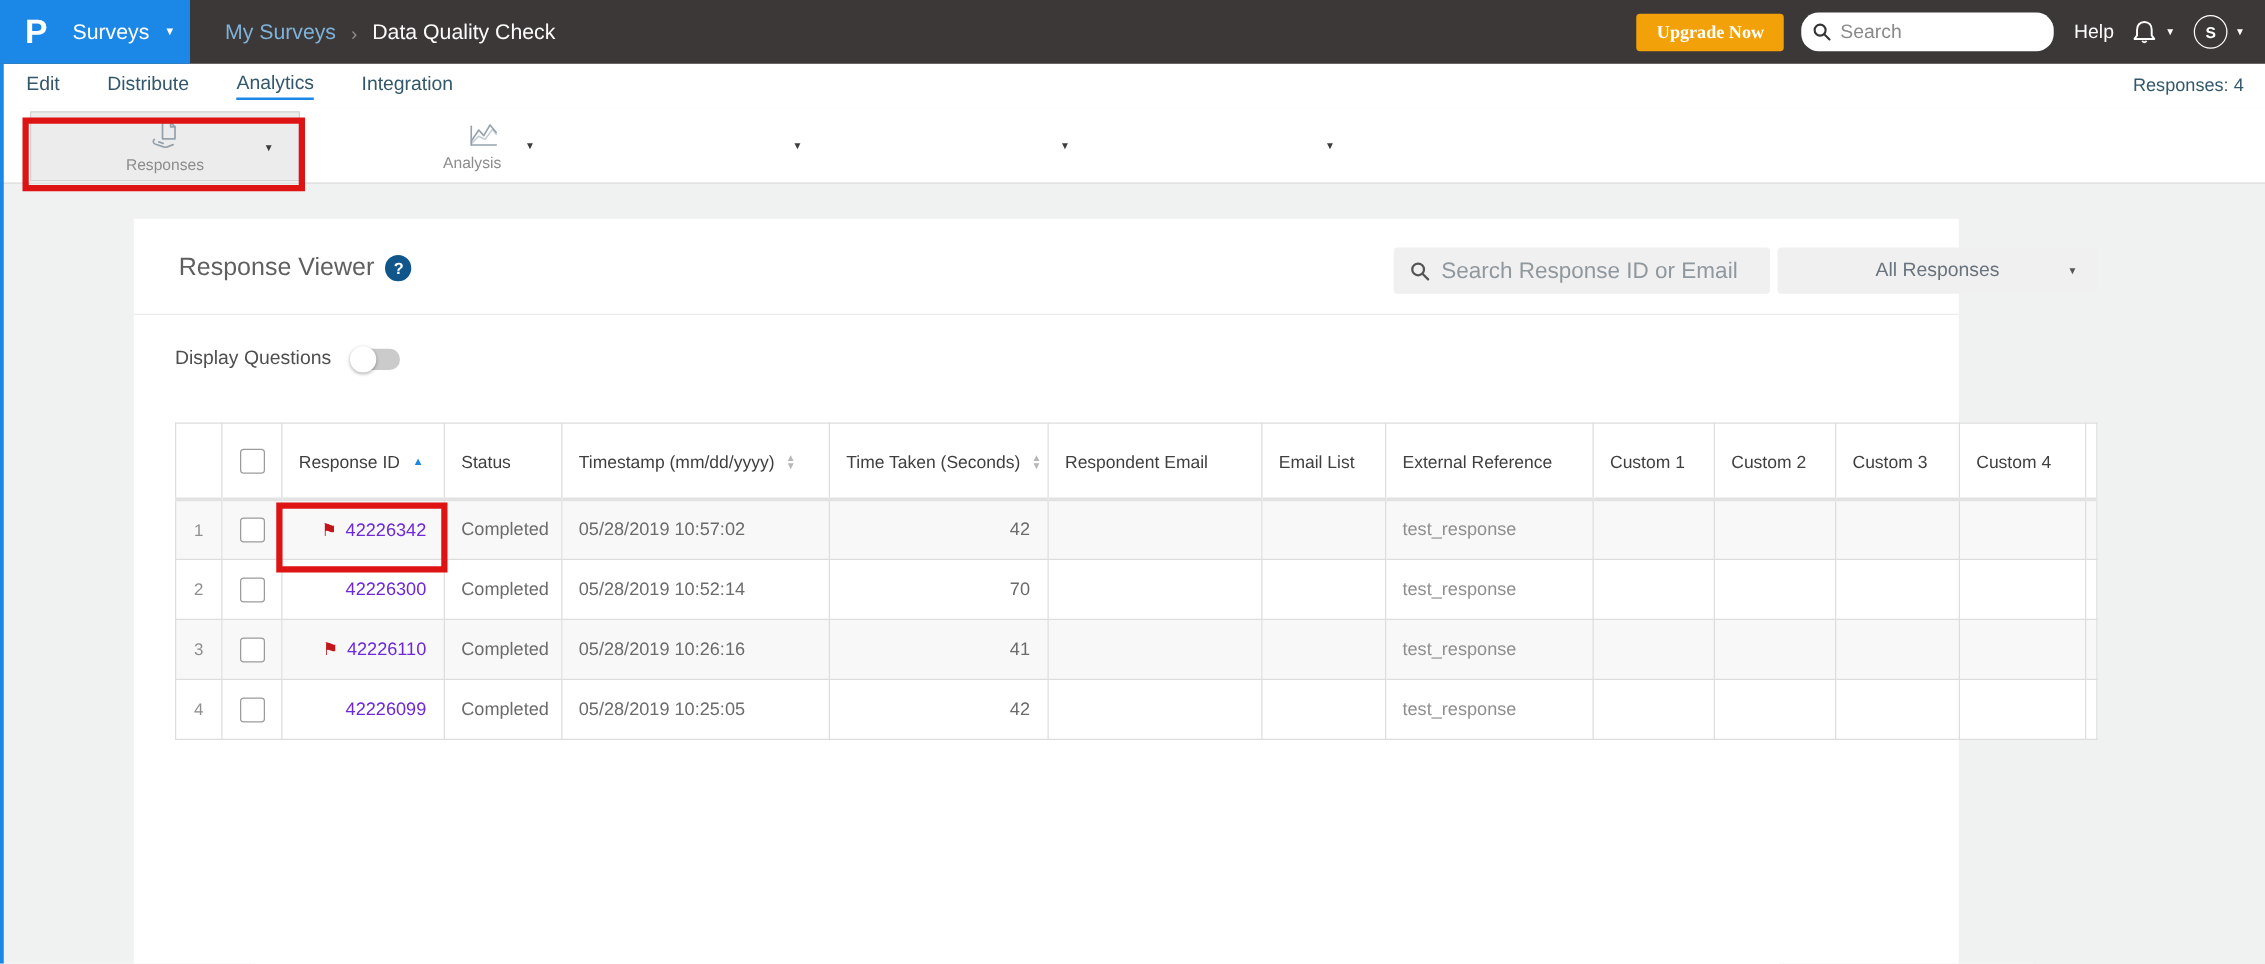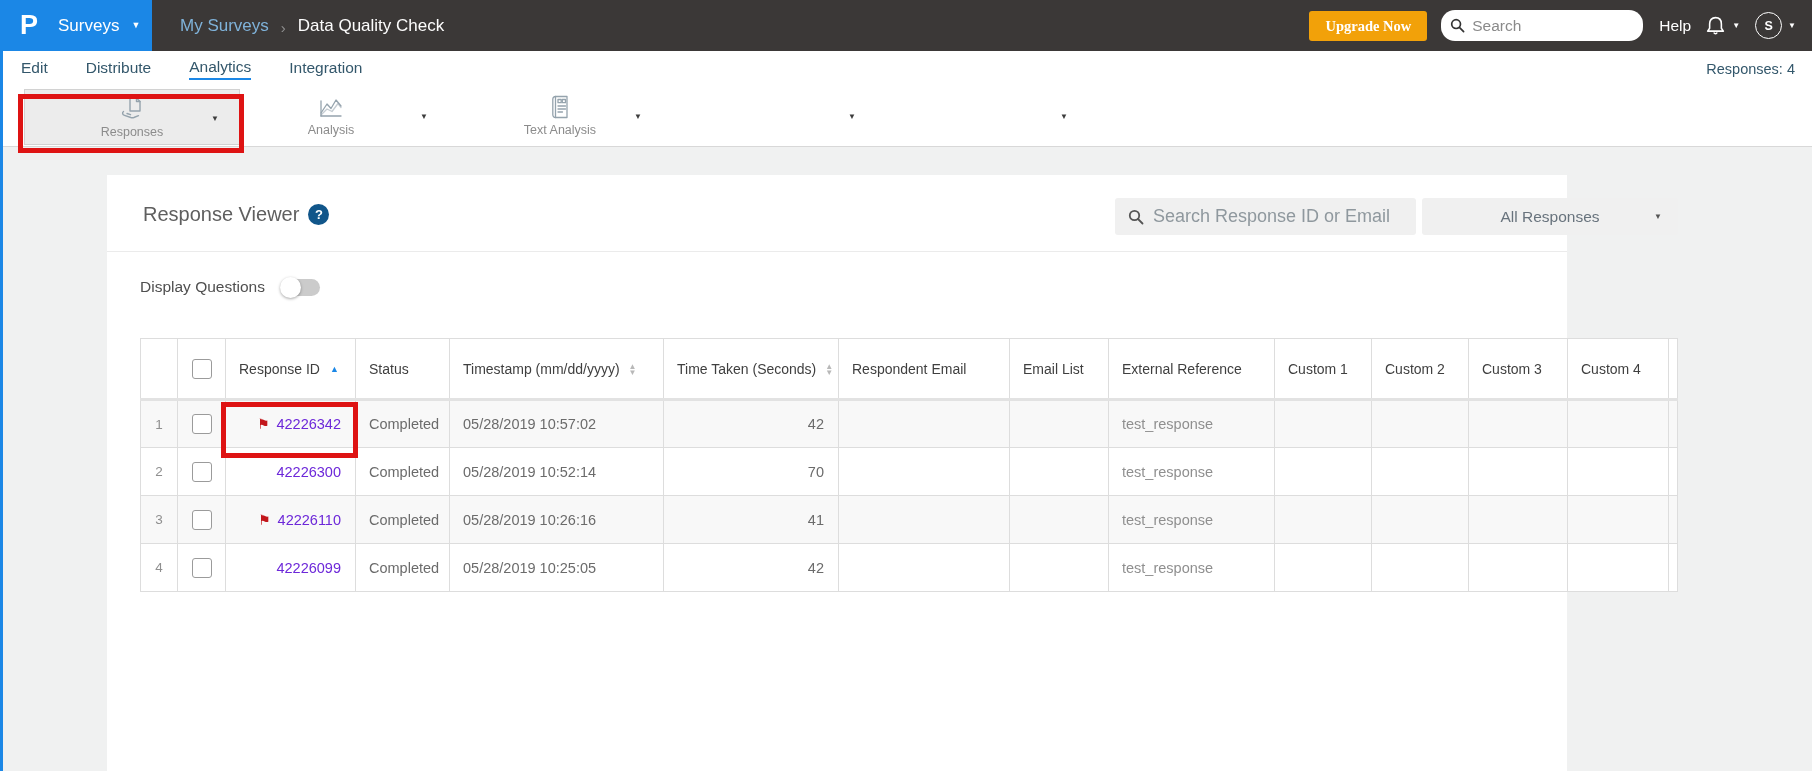--- a/index.html
+++ b/index.html
@@ -36,21 +36,21 @@
   .nav-tab { font-size:15.5px; color:#33576b; margin-right:38px; cursor:pointer; padding-bottom:2px; }
   .nav-tab.active { border-bottom:2px solid #1b87e6; }
   .responses-count { margin-left:auto; margin-right:17px; color:#33576b; font-size:14.5px; }
   .left-strip { position:absolute; left:0; top:51px; width:3px; height:720px; background:#1b87e6; z-index:7; }
   
   .toolbar { position:absolute; top:87px; left:0; width:100%; height:60px; background:#fff; border-bottom:1px solid #d8d8d8; z-index:3; }
   .tool-responses { position:absolute; left:24px; top:2px; width:216px; height:56px; background:#ececec; border:1px solid #d2d2d2; display:flex; align-items:center; justify-content:center; cursor:pointer; }
   .tool-col { display:flex; flex-direction:column; align-items:center; gap:2px; }
   .tool-label { font-size:12.5px; color:#8c8c8c; }
   .tool-responses .caret { position:absolute; right:20px; top:25px; color:#3d3d3d; }
-  .tool-group { position:absolute; top:6px; width:140px; display:flex; flex-direction:column; align-items:center; gap:2px; cursor:pointer; }
+  .tool-group { position:absolute; top:6px; width:140px; display:flex; flex-direction:column; align-items:flex-end; gap:2px; cursor:pointer; }
   .tool-caret { position:absolute; top:26px; color:#3d3d3d; cursor:pointer; font-size:8px; }
   
   .page-card { position:absolute; left:107px; top:175px; width:1460px; height:596px; background:#fff; z-index:2; }
   .card-header { position:relative; height:77px; border-bottom:1px solid #ebebeb; }
   .viewer-title { position:absolute; left:36px; top:28px; font-size:20px; color:#5f5f5f; display:flex; align-items:center; gap:9px; }
   .help-badge { width:21px; height:21px; border-radius:50%; background:#11568a; color:#fff; font-size:13px; font-weight:bold; display:flex; align-items:center; justify-content:center; cursor:pointer; }
   .viewer-search { position:absolute; left:1008px; top:23px; width:301px; height:37px; background:#f0f0f0; border-radius:3px; display:flex; align-items:center; padding-left:13px; }
   .viewer-search input { background:transparent; border:none; outline:none; font-size:18px; margin-left:9px; width:250px; color:#444; font-family:inherit; }
   .viewer-search input::placeholder { color:#8f989e; }
   .viewer-filter { position:absolute; left:1315px; top:23px; width:256px; height:37px; background:#f0f0f0; border-radius:3px; display:flex; align-items:center; justify-content:center; font-size:15.5px; color:#68737d; cursor:pointer; }
@@ -148,30 +148,20 @@
     <svg width="28" height="28" viewBox="0 0 28 28" fill="none" stroke="#95a3ad" stroke-width="1.3" stroke-linecap="round" stroke-linejoin="round">
         <path d="M4 23 L24 23"></path>
         <path d="M4 23 V8"></path>
         <path d="M4 20 L10 11 L14 15.5 L19 7 L24 13"></path>
         <path d="M4 22 L10 16 L15 18.5 L21 10.5 L24 14.5" opacity="0.55"></path>
       </svg>
     <span class="tool-label">Analysis</span>
   </div>
   <span class="tool-caret caret" style="left:420px;">▼</span>
 
-  <div class="tool-group" style="left:490px;">
-    <svg width="28" height="28" viewBox="0 0 28 28" fill="none" stroke="#95a3ad" stroke-width="1.3" stroke-linecap="round" stroke-linejoin="round">
-        <path d="M9.5 3.5 H21 V24.5 H9.5 c-1.6 0 -2.7 -1.1 -2.7 -2.7 V6.2 c0 -1.6 1.1 -2.7 2.7 -2.7 z"></path>
-        <path d="M9.5 3.5 V24.5"></path>
-        <rect x="12" y="6.5" width="3.2" height="3.2"></rect>
-        <rect x="16.3" y="6.5" width="3.2" height="3.2"></rect>
-        <path d="M12 13 h7.5 M12 16 h7.5 M12 19 h4.5"></path>
-      </svg>
-    <span class="tool-label">Text Analysis</span>
-  </div>
   <span class="tool-caret caret" style="left:634px;">▼</span>
 
   <span class="tool-caret caret" style="left:848px;">▼</span>
 
   <span class="tool-caret caret" style="left:1060px;">▼</span>
 </div>
 
 <div class="page-card">
 
   <div class="card-header">

